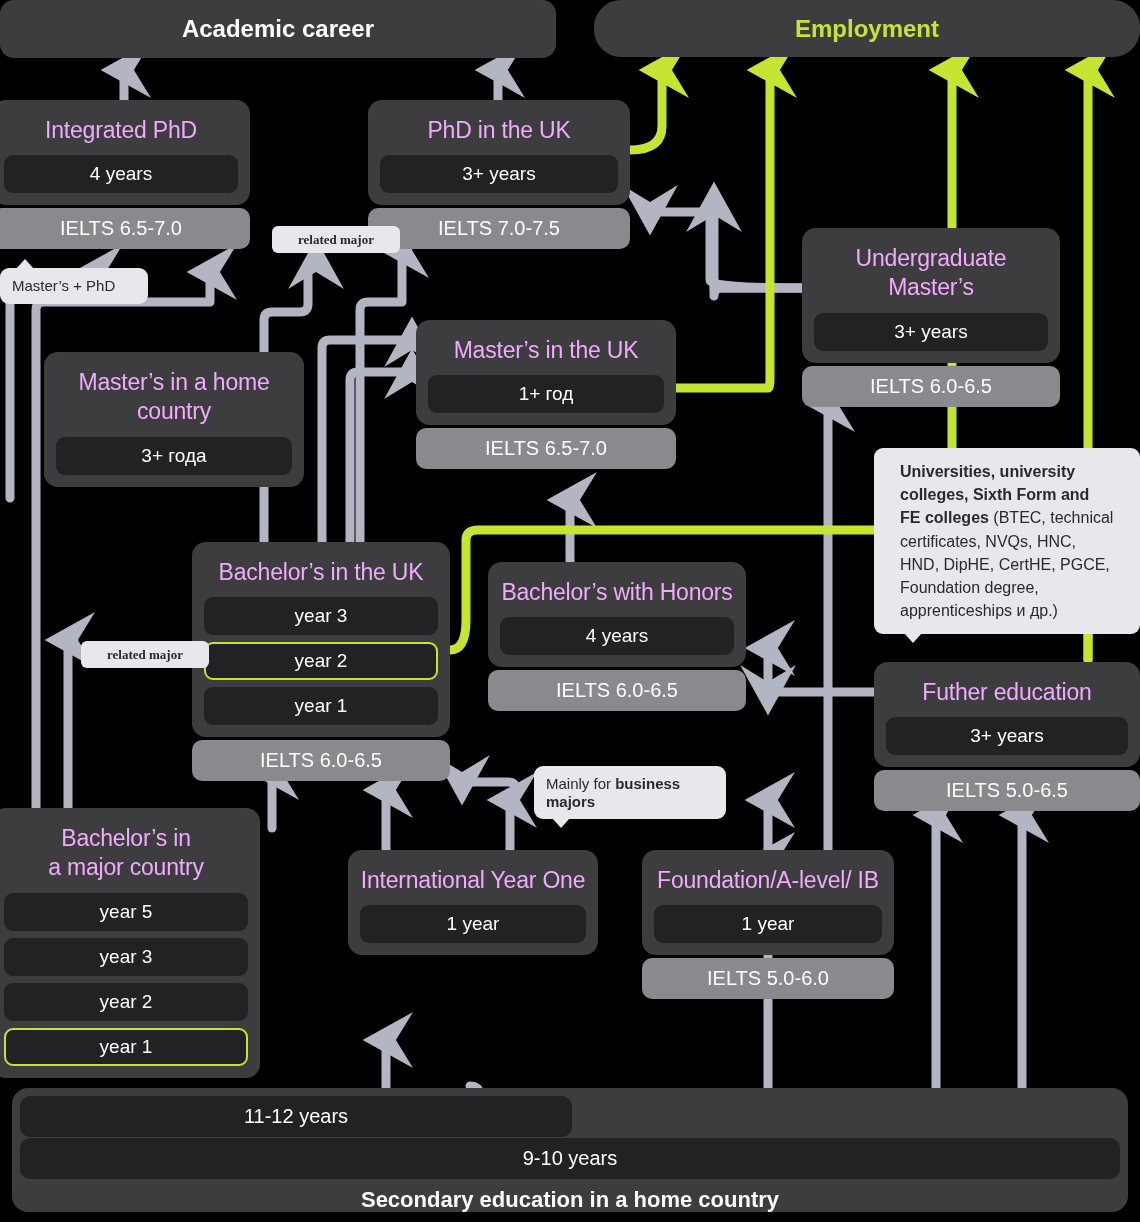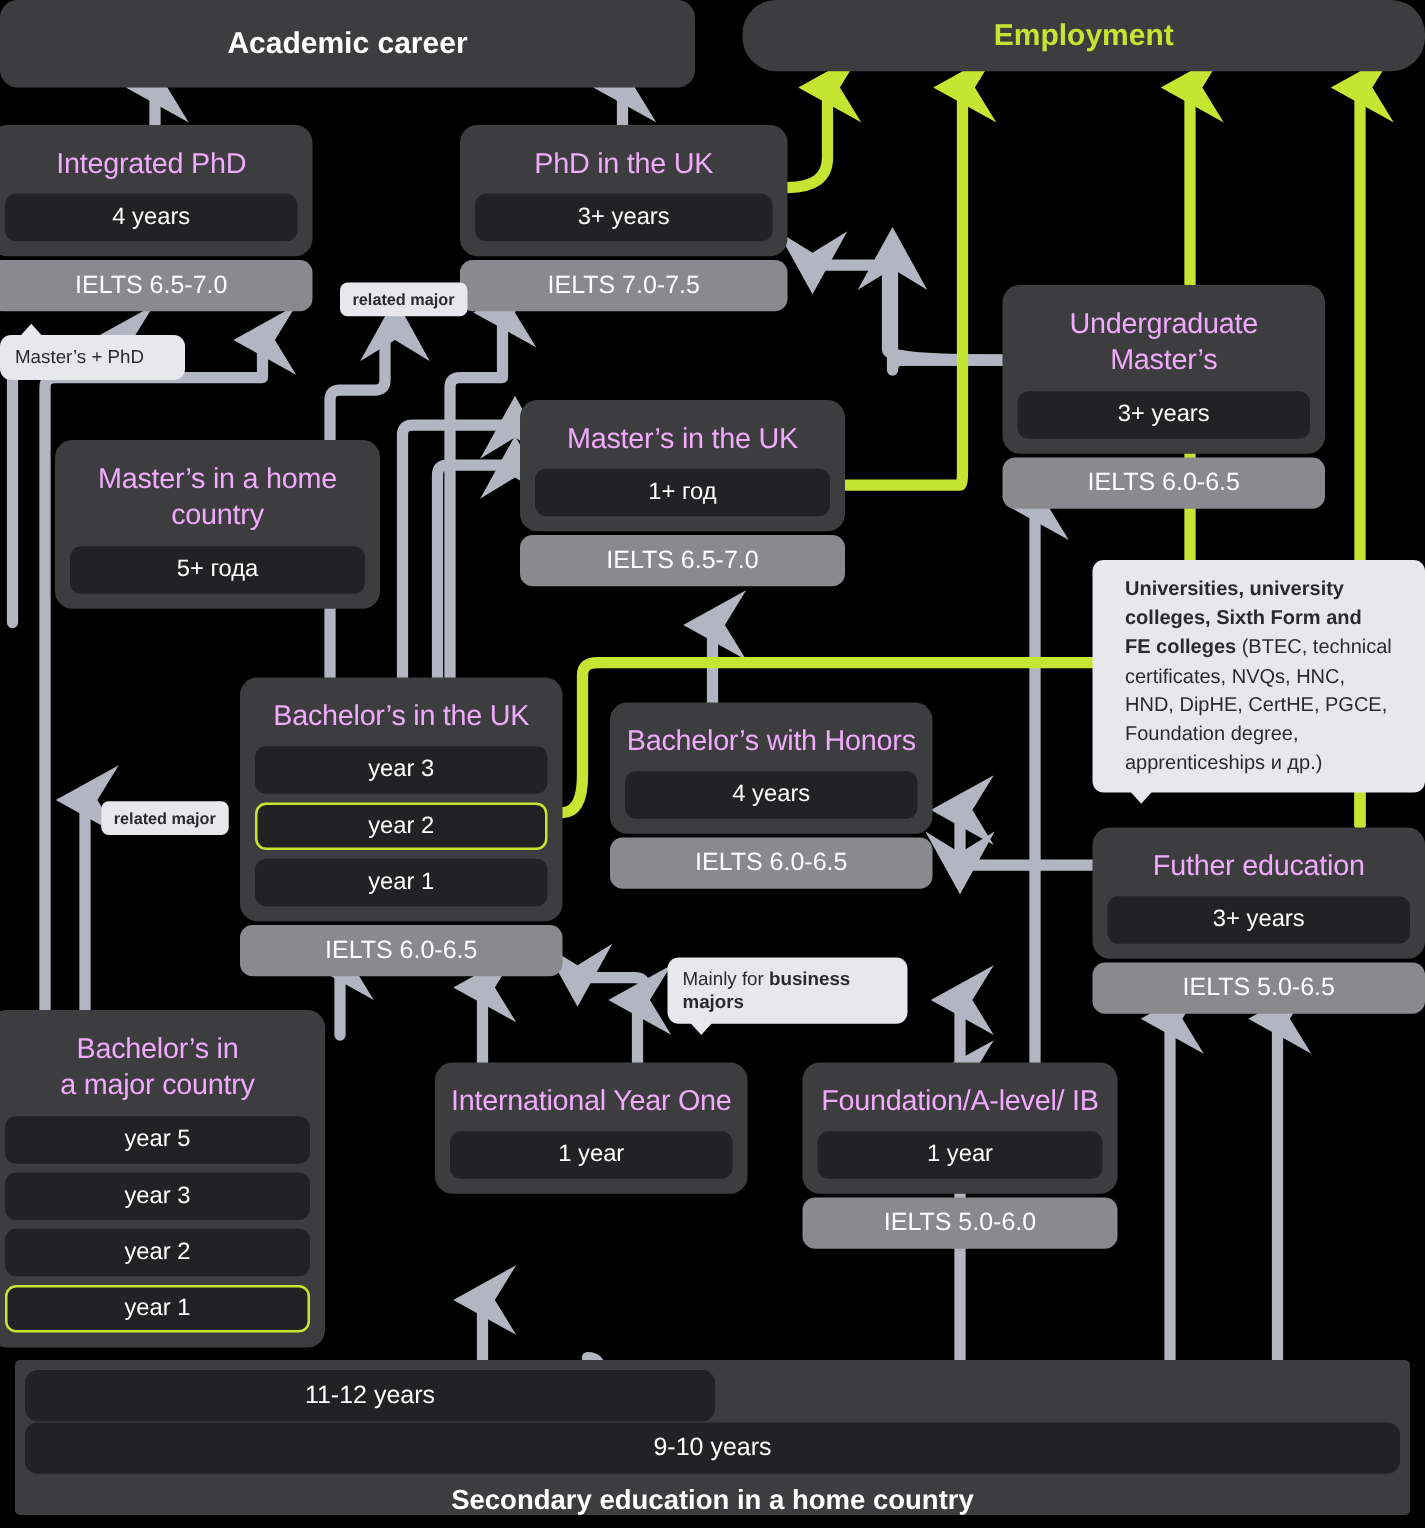--- a/index.html
+++ b/index.html
@@ -65,21 +65,21 @@
     font-size: 24px;
     display: flex; align-items: center; justify-content: center;
     z-index: 3;
   }
   .banner.green { color: #c6e532; }
 
   
   .botwrap {
     position: absolute;
     background: #3d3d3f;
-    border-radius: 4px;
+    border-radius: 16px;
     z-index: 3;
   }
   .botbar {
     background: #222224;
     border-radius: 10px;
     color: #ffffff;
     font-size: 20px;
     text-align: center;
     padding: 9px 6px;
   }
@@ -96,21 +96,21 @@
     position: absolute;
     background: #e7e7ec;
     color: #2a2a2e;
     border-radius: 9px;
     font-size: 15px;
     line-height: 1.18;
     padding: 9px 12px;
     z-index: 5;
   }
   .tip b { font-weight: bold; }
-  .tip.small { font-size: 13px; font-weight: bold; padding: 6px 10px; border-radius: 6px; }
+  .tip.small { font-size: 13px; font-weight: bold; padding: 6px 26px; border-radius: 6px; font-family: Liberation Serif, serif; }
   .tip.big { font-size: 16px; line-height: 1.45; padding: 12px 26px; }
   .tip .tail {
     position: absolute;
     width: 0; height: 0;
   }
   .tail.up {
     top: -9px; left: 16px;
     border-left: 9px solid transparent;
     border-right: 9px solid transparent;
     border-bottom: 10px solid #e7e7ec;
@@ -199,21 +199,21 @@
       <path d="M450,650 Q466,650 466,620 L466,540 Q466,530 478,530 L940,530 Q952,530 952,518 L952,70"></path>
 
       <path d="M1088,660 L1088,70"></path>
     </g>
     <g fill="none" stroke="#c6e532" stroke-width="9" stroke-linecap="round" stroke-linejoin="round">
 
       <path d="M1088,660 L1088,452"></path>
     </g>
   </svg>
 
-  <div class="banner" style="left:0px; top:0px; width:556px; height:70px;">
+  <div class="banner" style="left:0px; top:0px; width:556px; height:58px;">
     <span>Academic career</span>
   </div>
   <div class="banner green" style="left:594px; top:0px; width:546px; height:57px;border-radius:27px;">
     <span>Employment</span>
   </div>
 
   <div class="node" style="left:-8px; top:100px; width:258px;">
     <div class="card">
       <div class="card-title">Integrated PhD</div>
       <div class="chip">4 years</div>
@@ -225,21 +225,21 @@
     <div class="card">
       <div class="card-title">PhD in the UK</div>
       <div class="chip">3+ years</div>
     </div>
     <div class="ielts">IELTS 7.0-7.5</div>
   </div>
 
   <div class="node" style="left:44px; top:352px; width:260px;">
     <div class="card">
       <div class="card-title">Master’s in a home country</div>
-      <div class="chip">5+ года</div>
+      <div class="chip">3+ года</div>
     </div>
   </div>
 
   <div class="node" style="left:416px; top:320px; width:260px;">
     <div class="card">
       <div class="card-title">Master’s in the UK</div>
       <div class="chip">1+ год</div>
     </div>
     <div class="ielts">IELTS 6.5-7.0</div>
   </div>

